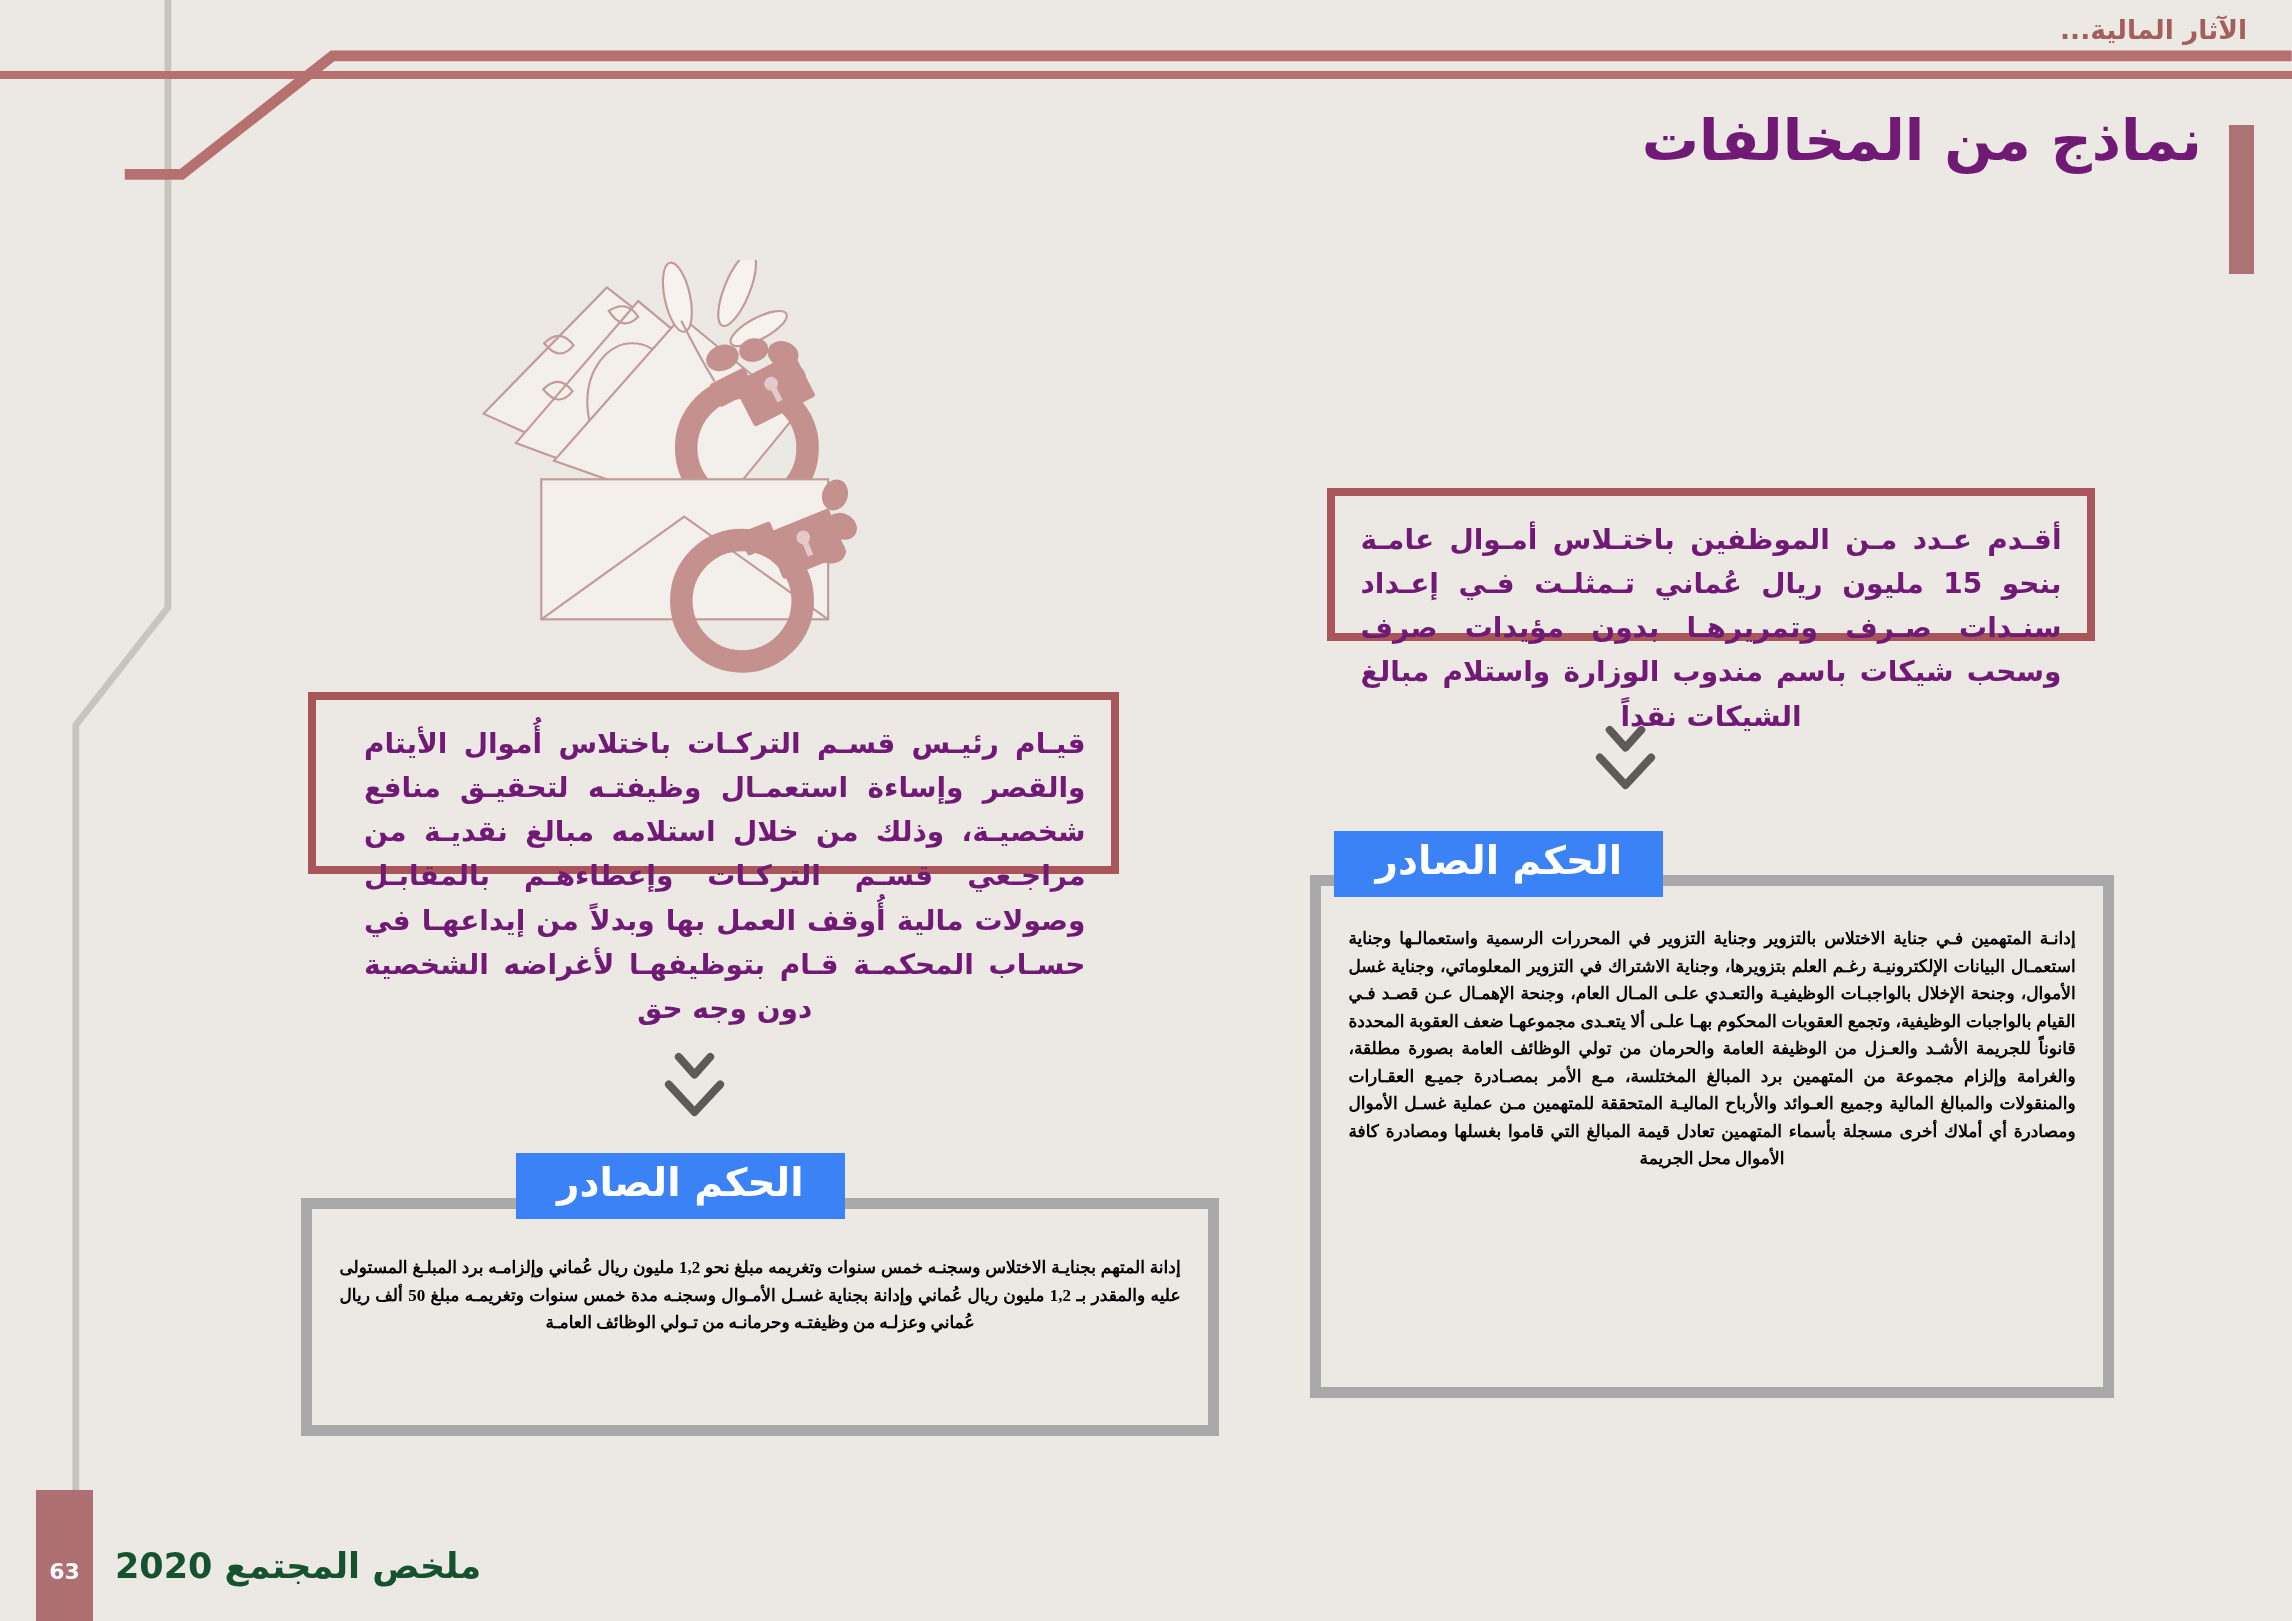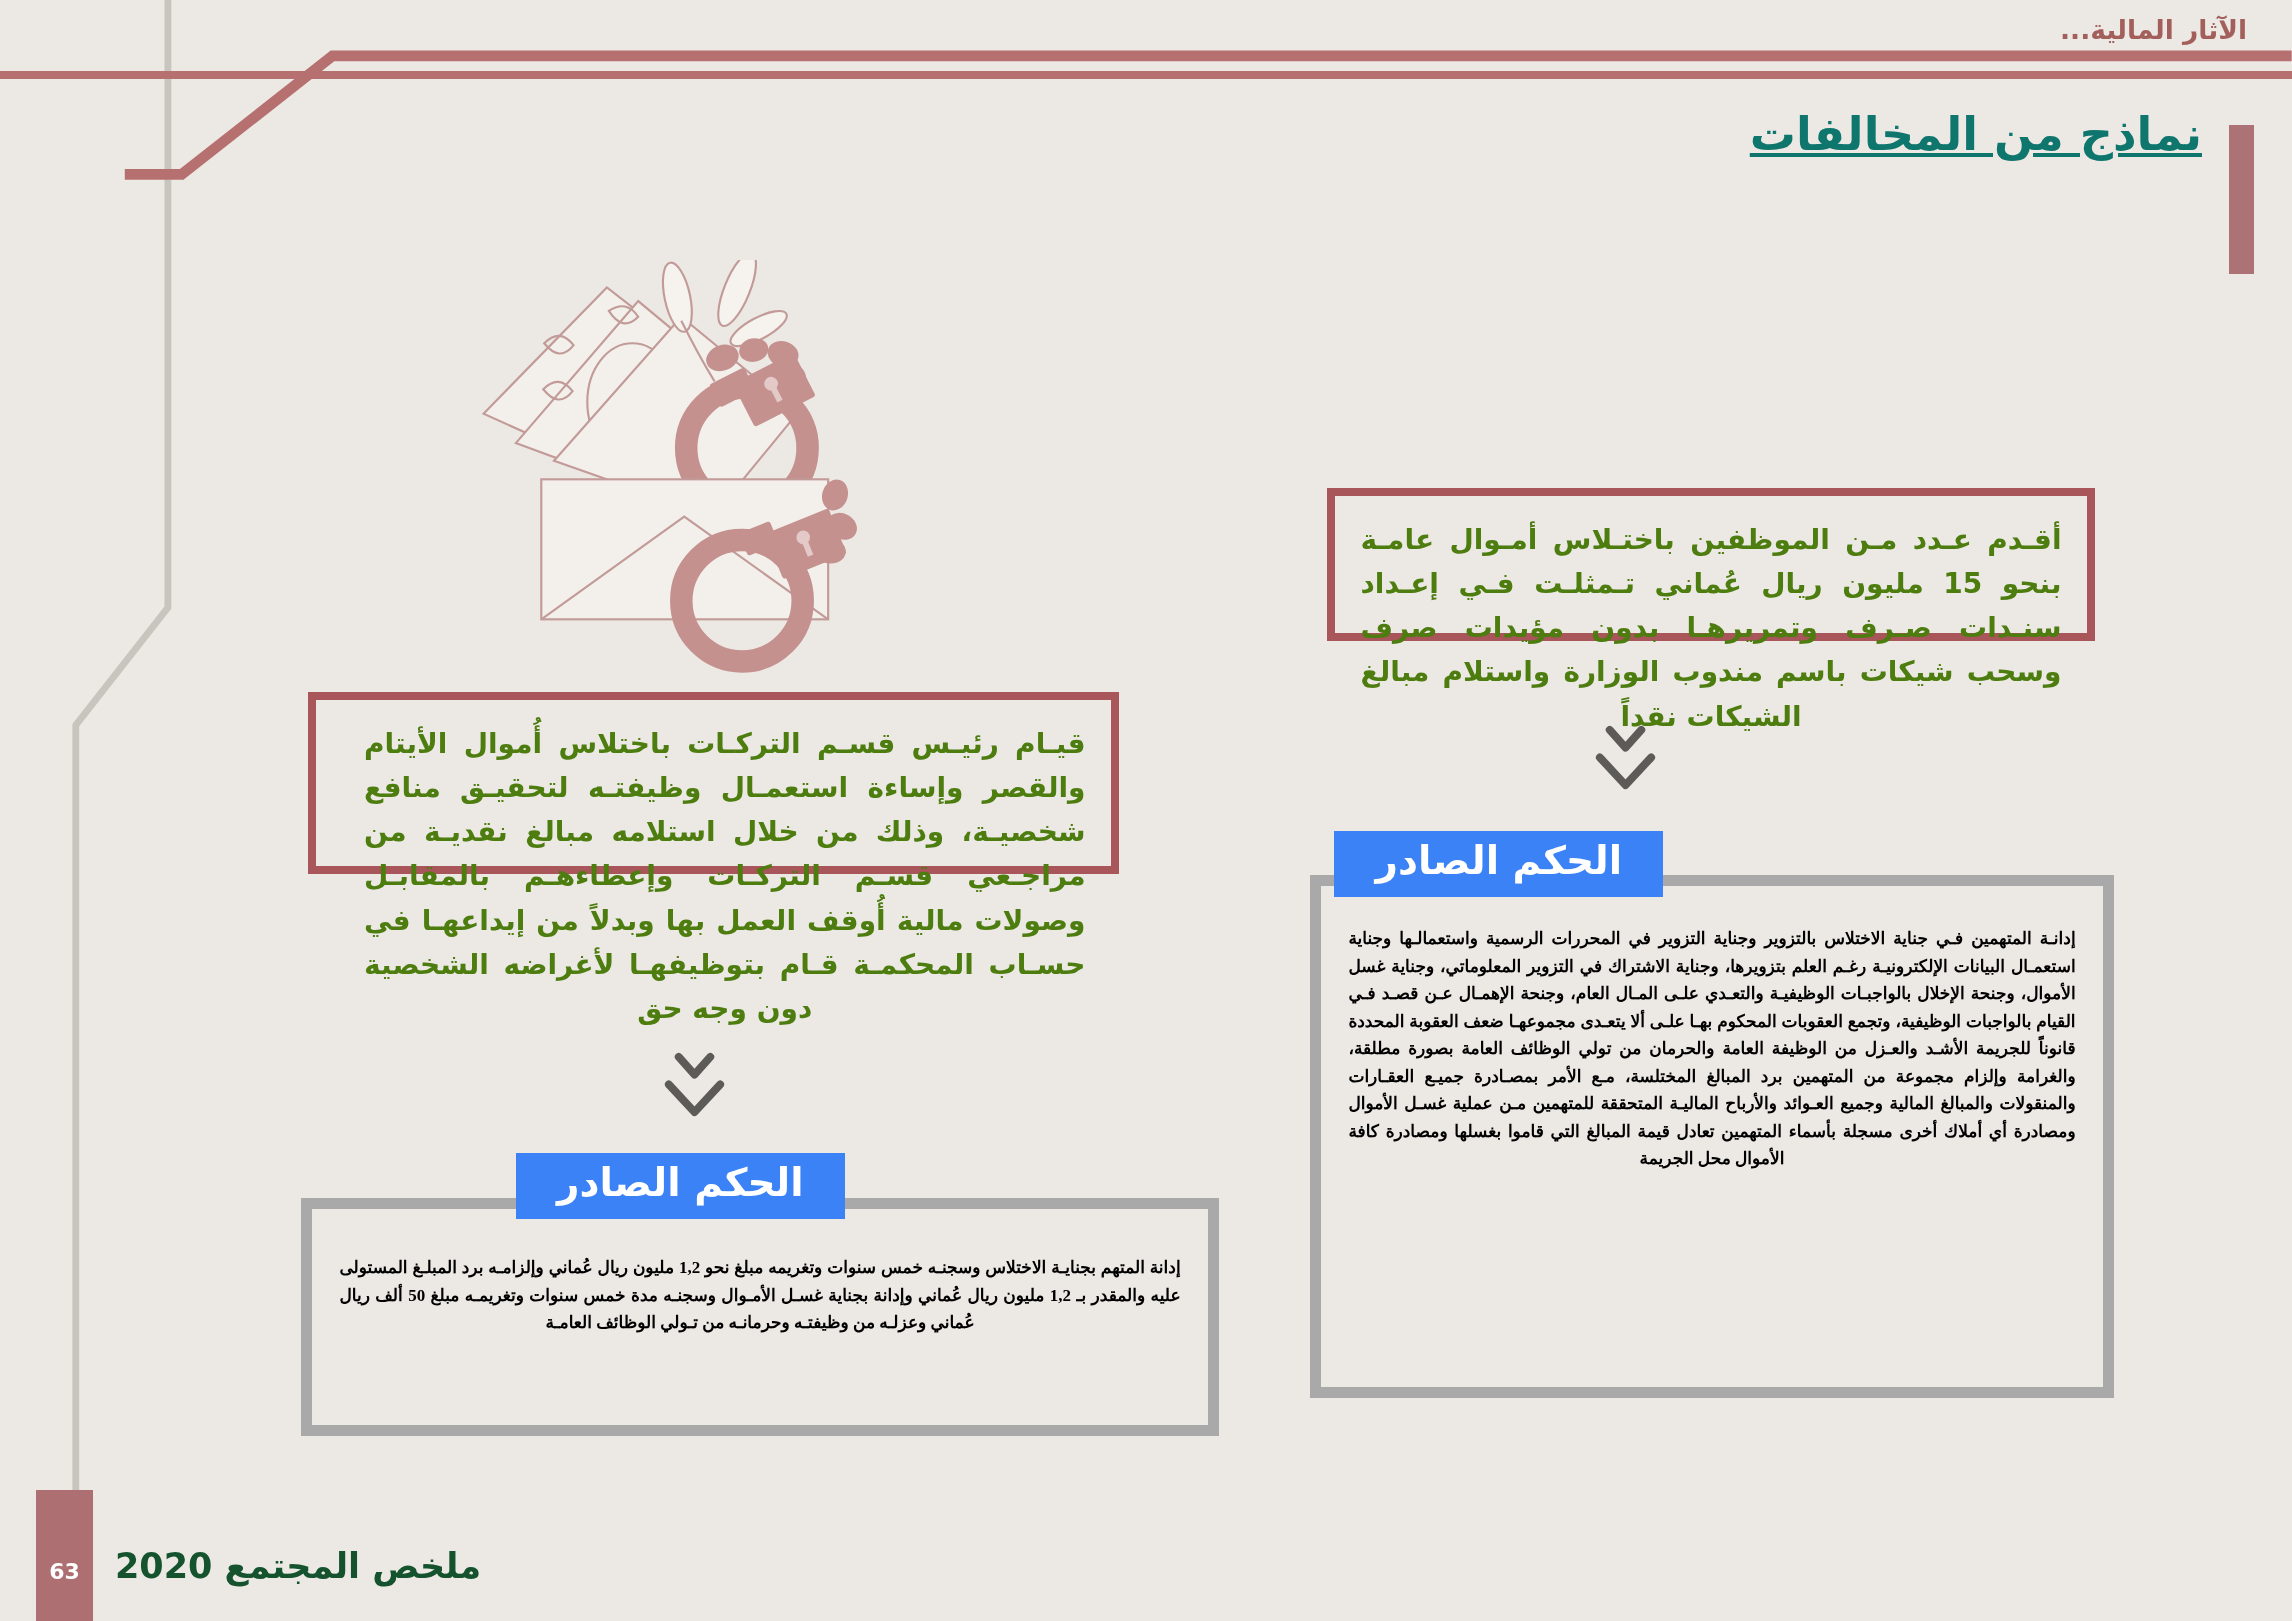--- a/index.html
+++ b/index.html
@@ -49,26 +49,25 @@
     top: 125px;
     width: 25.5px;
     height: 149px;
     background: #ad7275;
   }
   .page-title {
     position: absolute;
     right: 90px;
     top: 106px;
     text-align: right;
-    color: #0f766e;
-    font-size: 46px;
+    color: #701a75;
+    font-size: 57px;
     font-weight: bold;
     line-height: 1.22;
     white-space: nowrap;
-    text-decoration: underline;
   }
   .page-title .ln { display: block; }
 
   
   .illustration {
     position: absolute;
     left: 461px;
     top: 260px;
     width: 470px;
     height: 421px;
@@ -76,21 +75,21 @@
 
   
   .redbox {
     position: absolute;
     border: 8.8px solid #a8565a;
     background: #ece9e4;
     box-sizing: border-box;
     padding: 21.6px 25.5px 25.5px 25.5px;
   }
   .redbox .bodytext {
-    color: #4d7c0f;
+    color: #701a75;
     font-size: 28px;
     font-weight: bold;
     line-height: 1.58;
     text-align: justify;
     text-align-last: center;
     direction: rtl;
   }
 
   .graybox-wrap {
     position: absolute;

